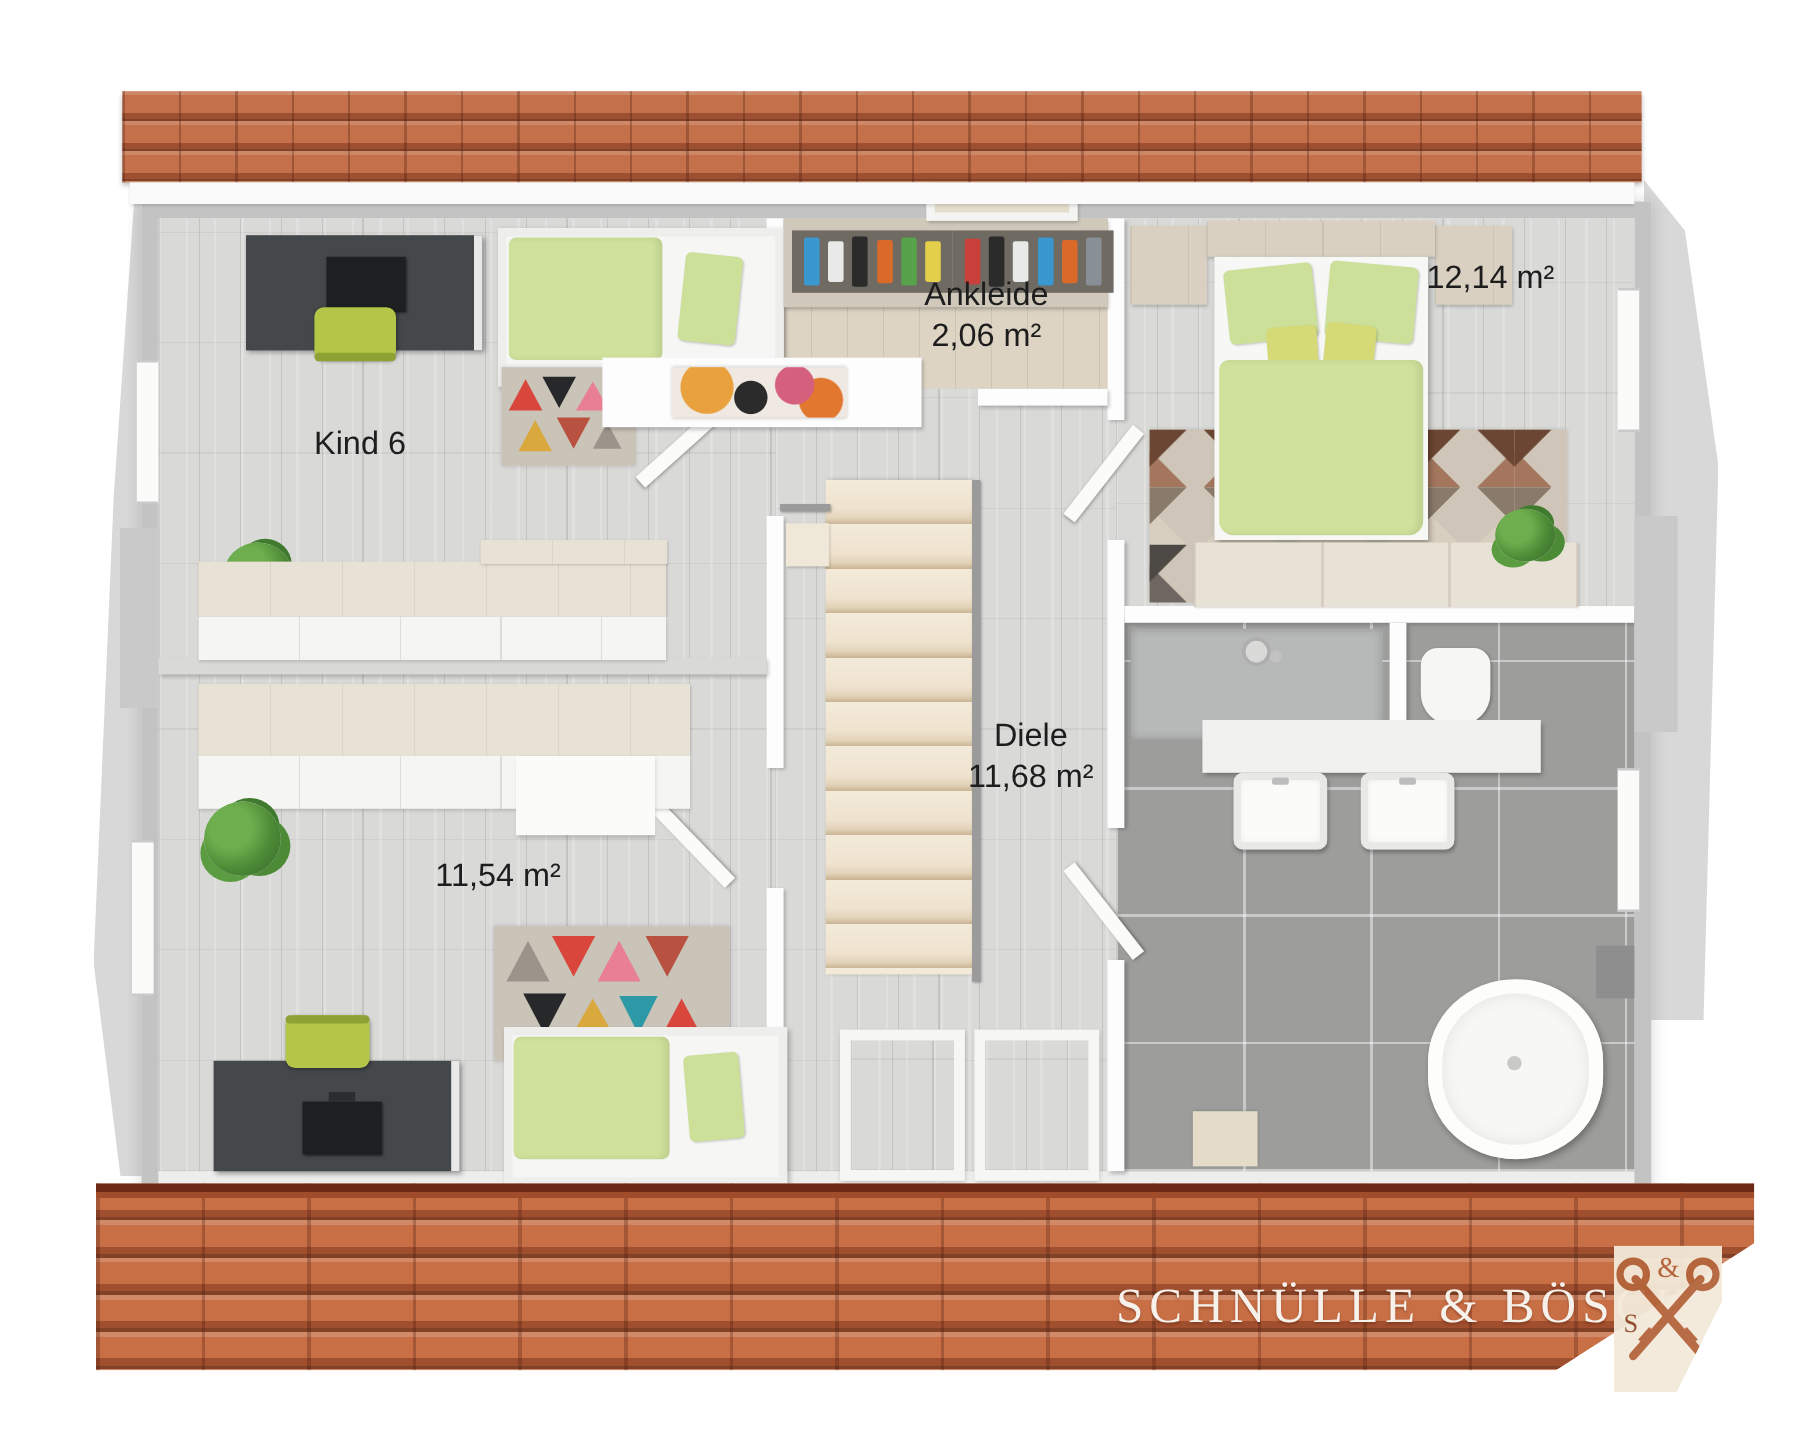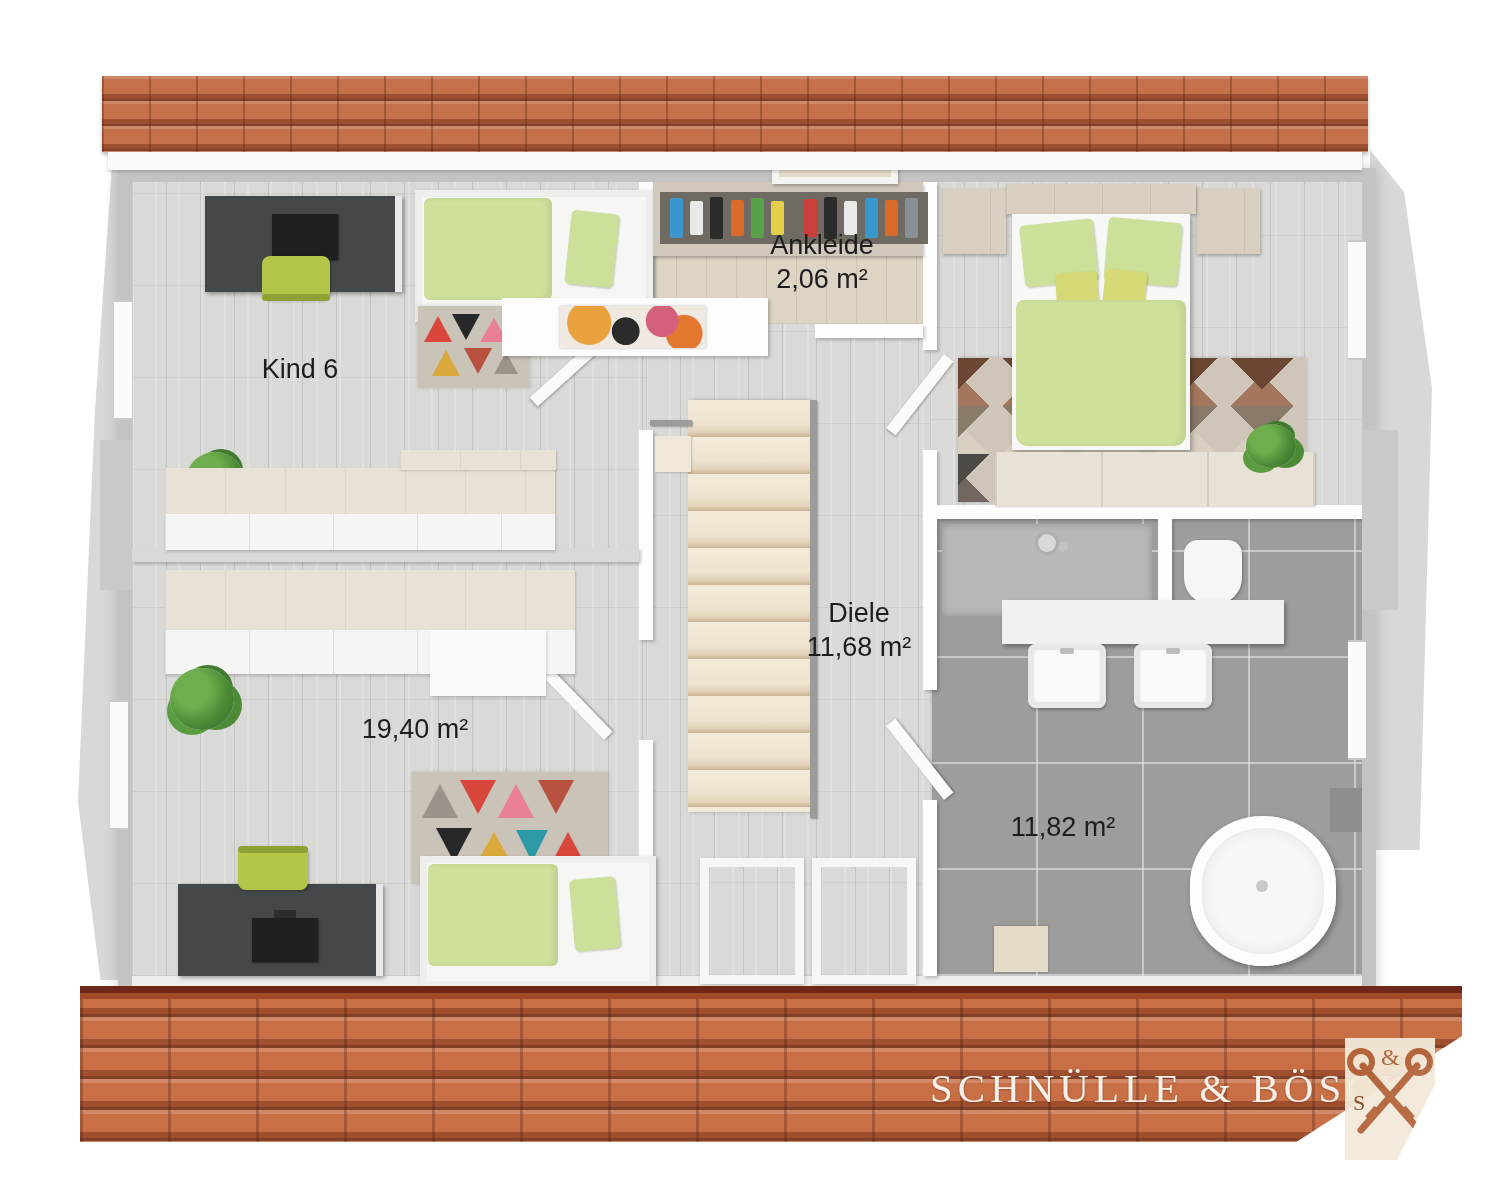--- a/index.html
+++ b/index.html
@@ -266,30 +266,30 @@
   <div class="abs" style="left:994px;top:926px;width:54px;height:46px;background:#e4dcc8;box-shadow:0 0 3px rgba(0,0,0,0.25);"></div>
 
   <div class="abs room-label" style="left:180px;top:352px;width:240px;">
     <div>Kind 6</div>
   </div>
   <div class="abs room-label" style="left:702px;top:228px;width:240px;">
     <div>Ankleide</div>
     <div>2,06 m²</div>
   </div>
   <div class="abs room-label" style="left:1122px;top:214px;width:240px;">
+    <div>12,14 m²</div>
   </div>
   <div class="abs room-label" style="left:739px;top:596px;width:240px;">
     <div>Diele</div>
     <div>11,68 m²</div>
   </div>
   <div class="abs room-label" style="left:295px;top:712px;width:240px;">
-    <div>19,40 m²</div>
+    <div>11,54 m²</div>
   </div>
   <div class="abs room-label" style="left:943px;top:810px;width:240px;">
-    <div>11,82 m²</div>
   </div>
 
   <div class="abs rooftop" style="left:102px;top:76px;width:1266px;height:76px;"></div>
   <div class="abs fascia" style="left:108px;top:152px;width:1254px;height:18px;"></div>
 
   <div class="abs roofbottom" style="left:80px;top:986px;width:1382px;height:156px;">
     <div class="ridge abs" style="left:0;top:0;width:100%;height:18px;"></div>
   </div>
 
   <div class="abs brand" style="left:930px;top:1064px;width:410px;">SCHNÜLLE &amp; BÖSCH</div>

